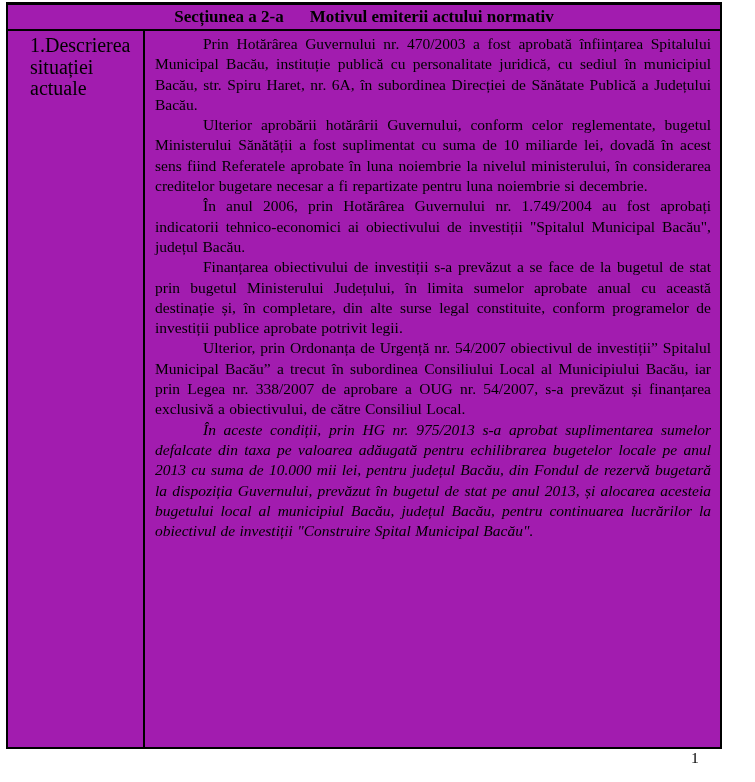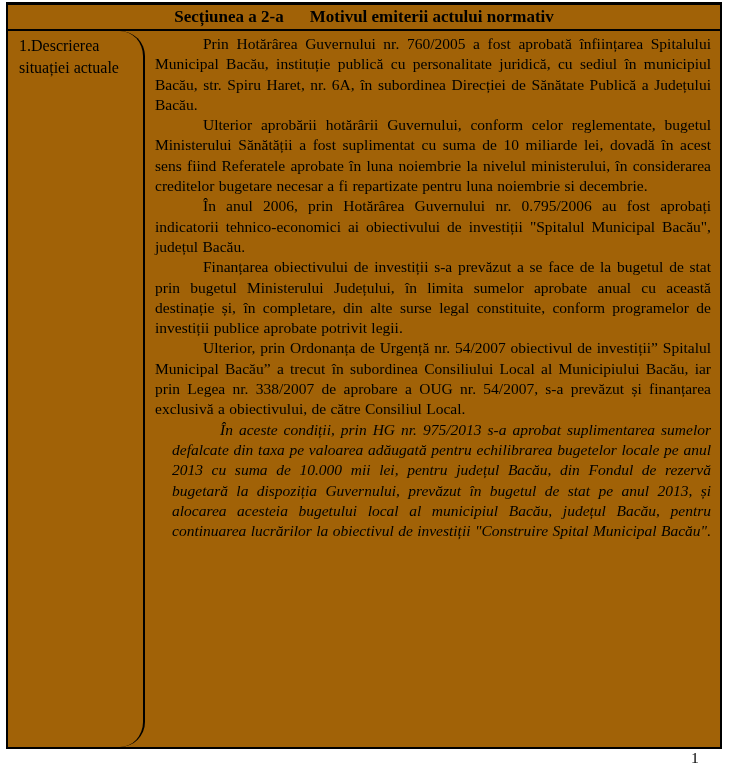--- a/index.html
+++ b/index.html
@@ -13,82 +13,81 @@
     position: relative;
     overflow: hidden;
   }
   .doc-table {
     position: absolute;
     left: 6px;
     top: 2px;
     width: 716px;
     border: 2px solid #000;
     border-top-width: 3px;
-    background: #a16207;
+    background: #a21caf;
   }
   .header-row {
     text-align: center;
     font-weight: bold;
     font-size: 17px;
     line-height: 21px;
     padding: 1px 0 2px 0;
     border-bottom: 2px solid #000;
     white-space: nowrap;
   }
   .header-row .header-title { margin-left: 26px; }
   .body-row {
     display: flex;
     height: 716px;
   }
   .label-cell {
     flex: 0 0 137px;
     width: 137px;
     border-right: 2px solid #000;
-    padding: 4px 4px 0 11px;
-    font-size: 16px;
+    padding: 4px 4px 0 22px;
+    font-size: 20px;
     line-height: 21.5px;
-    border-radius: 25px;
   }
   .content-cell {
     flex: 1 1 auto;
     padding: 3px 9px 0 10px;
     overflow: hidden;
   }
   .content-cell p {
     margin: 0;
     text-align: justify;
     text-indent: 48px;
     font-size: 15.5px;
     line-height: 20.3px;
     word-spacing: 0.5px;
   }
-  .content-cell p.em { font-style: italic; margin-left: 17px; }
+  .content-cell p.em { font-style: italic; }
   .page-number {
     position: absolute;
     left: 691px;
     top: 749px;
     font-size: 15.5px;
     line-height: 18px;
   }
 </style>
 </head>
 <body>
 
 <div class="doc-table">
   <div class="header-row">
     <span>Secțiunea a 2-a</span><span class="header-title">Motivul emiterii actului normativ</span>
   </div>
   <div class="body-row">
     <div class="label-cell">
       <div>1.Descrierea situației actuale</div>
     </div>
     <div class="content-cell">
-      <p>Prin Hotărârea Guvernului nr. 760/2005 a fost aprobată înființarea Spitalului Municipal Bacău, instituție publică cu personalitate juridică, cu sediul în municipiul Bacău, str. Spiru Haret, nr. 6A, în subordinea Direcției de Sănătate Publică a Județului Bacău.</p>
+      <p>Prin Hotărârea Guvernului nr. 470/2003 a fost aprobată înființarea Spitalului Municipal Bacău, instituție publică cu personalitate juridică, cu sediul în municipiul Bacău, str. Spiru Haret, nr. 6A, în subordinea Direcției de Sănătate Publică a Județului Bacău.</p>
       <p>Ulterior aprobării hotărârii Guvernului, conform celor reglementate, bugetul Ministerului Sănătății a fost suplimentat cu suma de 10 miliarde lei, dovadă în acest sens fiind Referatele aprobate în luna noiembrie la nivelul ministerului,  în considerarea creditelor bugetare necesar a fi repartizate pentru luna noiembrie si decembrie.</p>
-      <p>În anul 2006, prin Hotărârea Guvernului nr. 0.795/2006 au fost aprobați indicatorii tehnico-economici ai obiectivului de investiții "Spitalul Municipal Bacău", județul Bacău.</p>
+      <p>În anul 2006, prin Hotărârea Guvernului nr. 1.749/2004 au fost aprobați indicatorii tehnico-economici ai obiectivului de investiții "Spitalul Municipal Bacău", județul Bacău.</p>
       <p>Finanțarea obiectivului de investiții s-a prevăzut a se face de la bugetul de stat prin bugetul Ministerului Județului, în limita sumelor aprobate anual cu această destinație și, în completare, din alte surse legal constituite, conform programelor de investiții publice aprobate potrivit legii.</p>
       <p>Ulterior, prin Ordonanța de Urgență nr. 54/2007 obiectivul de investiții” Spitalul Municipal Bacău” a trecut în subordinea Consiliului Local al Municipiului Bacău, iar prin Legea nr. 338/2007 de aprobare a OUG nr. 54/2007, s-a prevăzut și finanțarea exclusivă a obiectivului, de către Consiliul Local.</p>
       <p class="em">În aceste condiții, prin HG nr. 975/2013 s-a aprobat suplimentarea sumelor defalcate din taxa pe valoarea adăugată pentru echilibrarea bugetelor locale pe anul 2013 cu suma de 10.000 mii lei, pentru județul Bacău, din Fondul de rezervă bugetară la dispoziția Guvernului, prevăzut în bugetul de stat pe anul 2013, și alocarea acesteia bugetului local al municipiul Bacău, județul Bacău, pentru continuarea lucrărilor la obiectivul de investiții "Construire Spital Municipal Bacău".</p>
     </div>
   </div>
 </div>
 
 <div class="page-number">1</div>
 
 </body></html>

